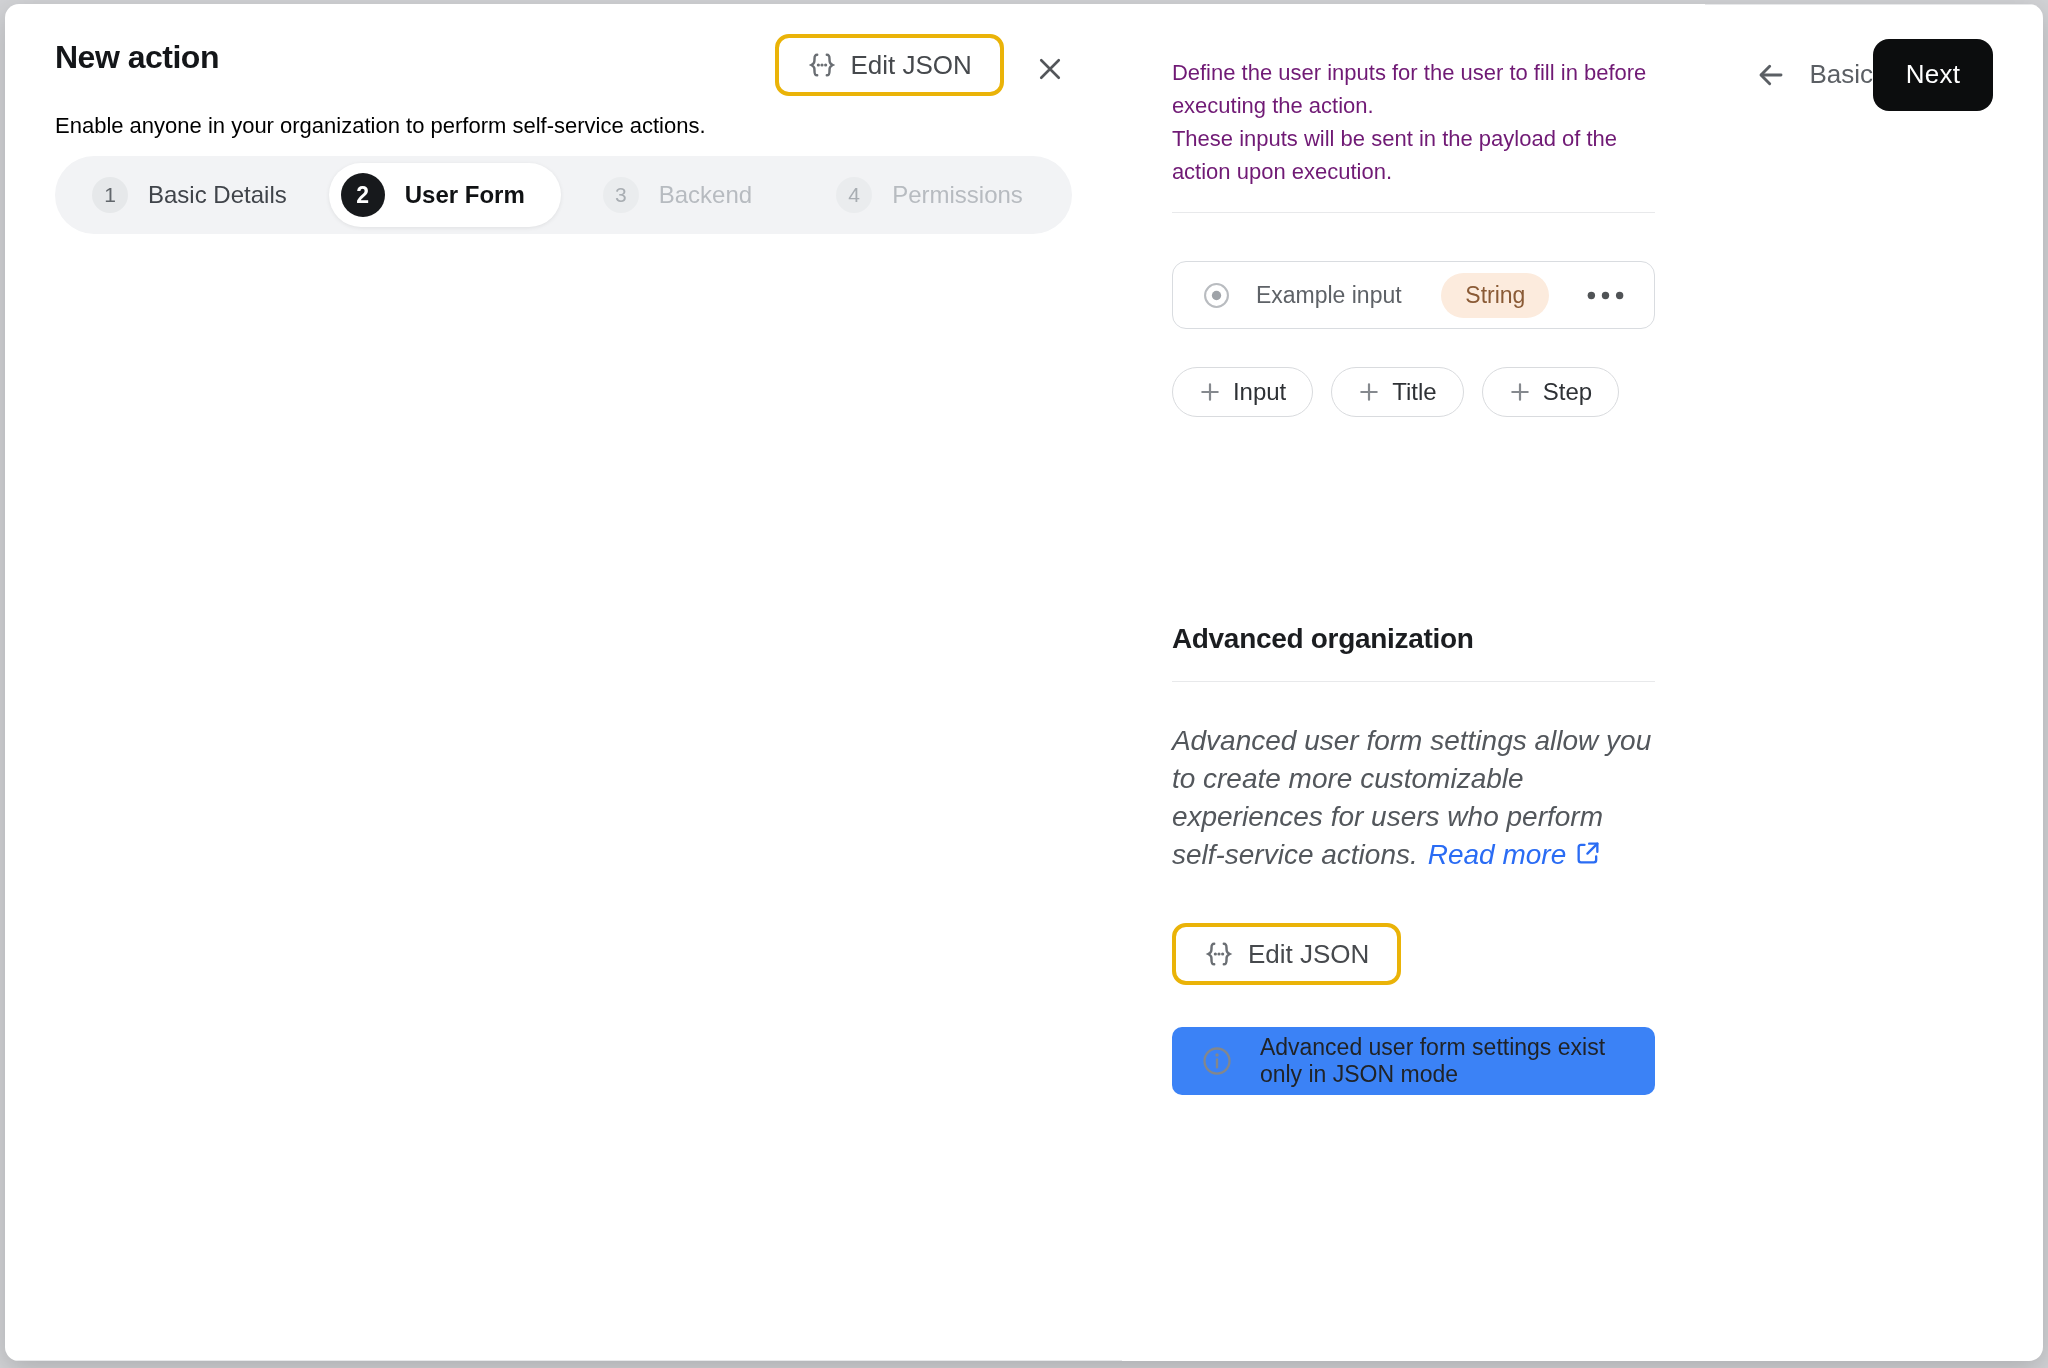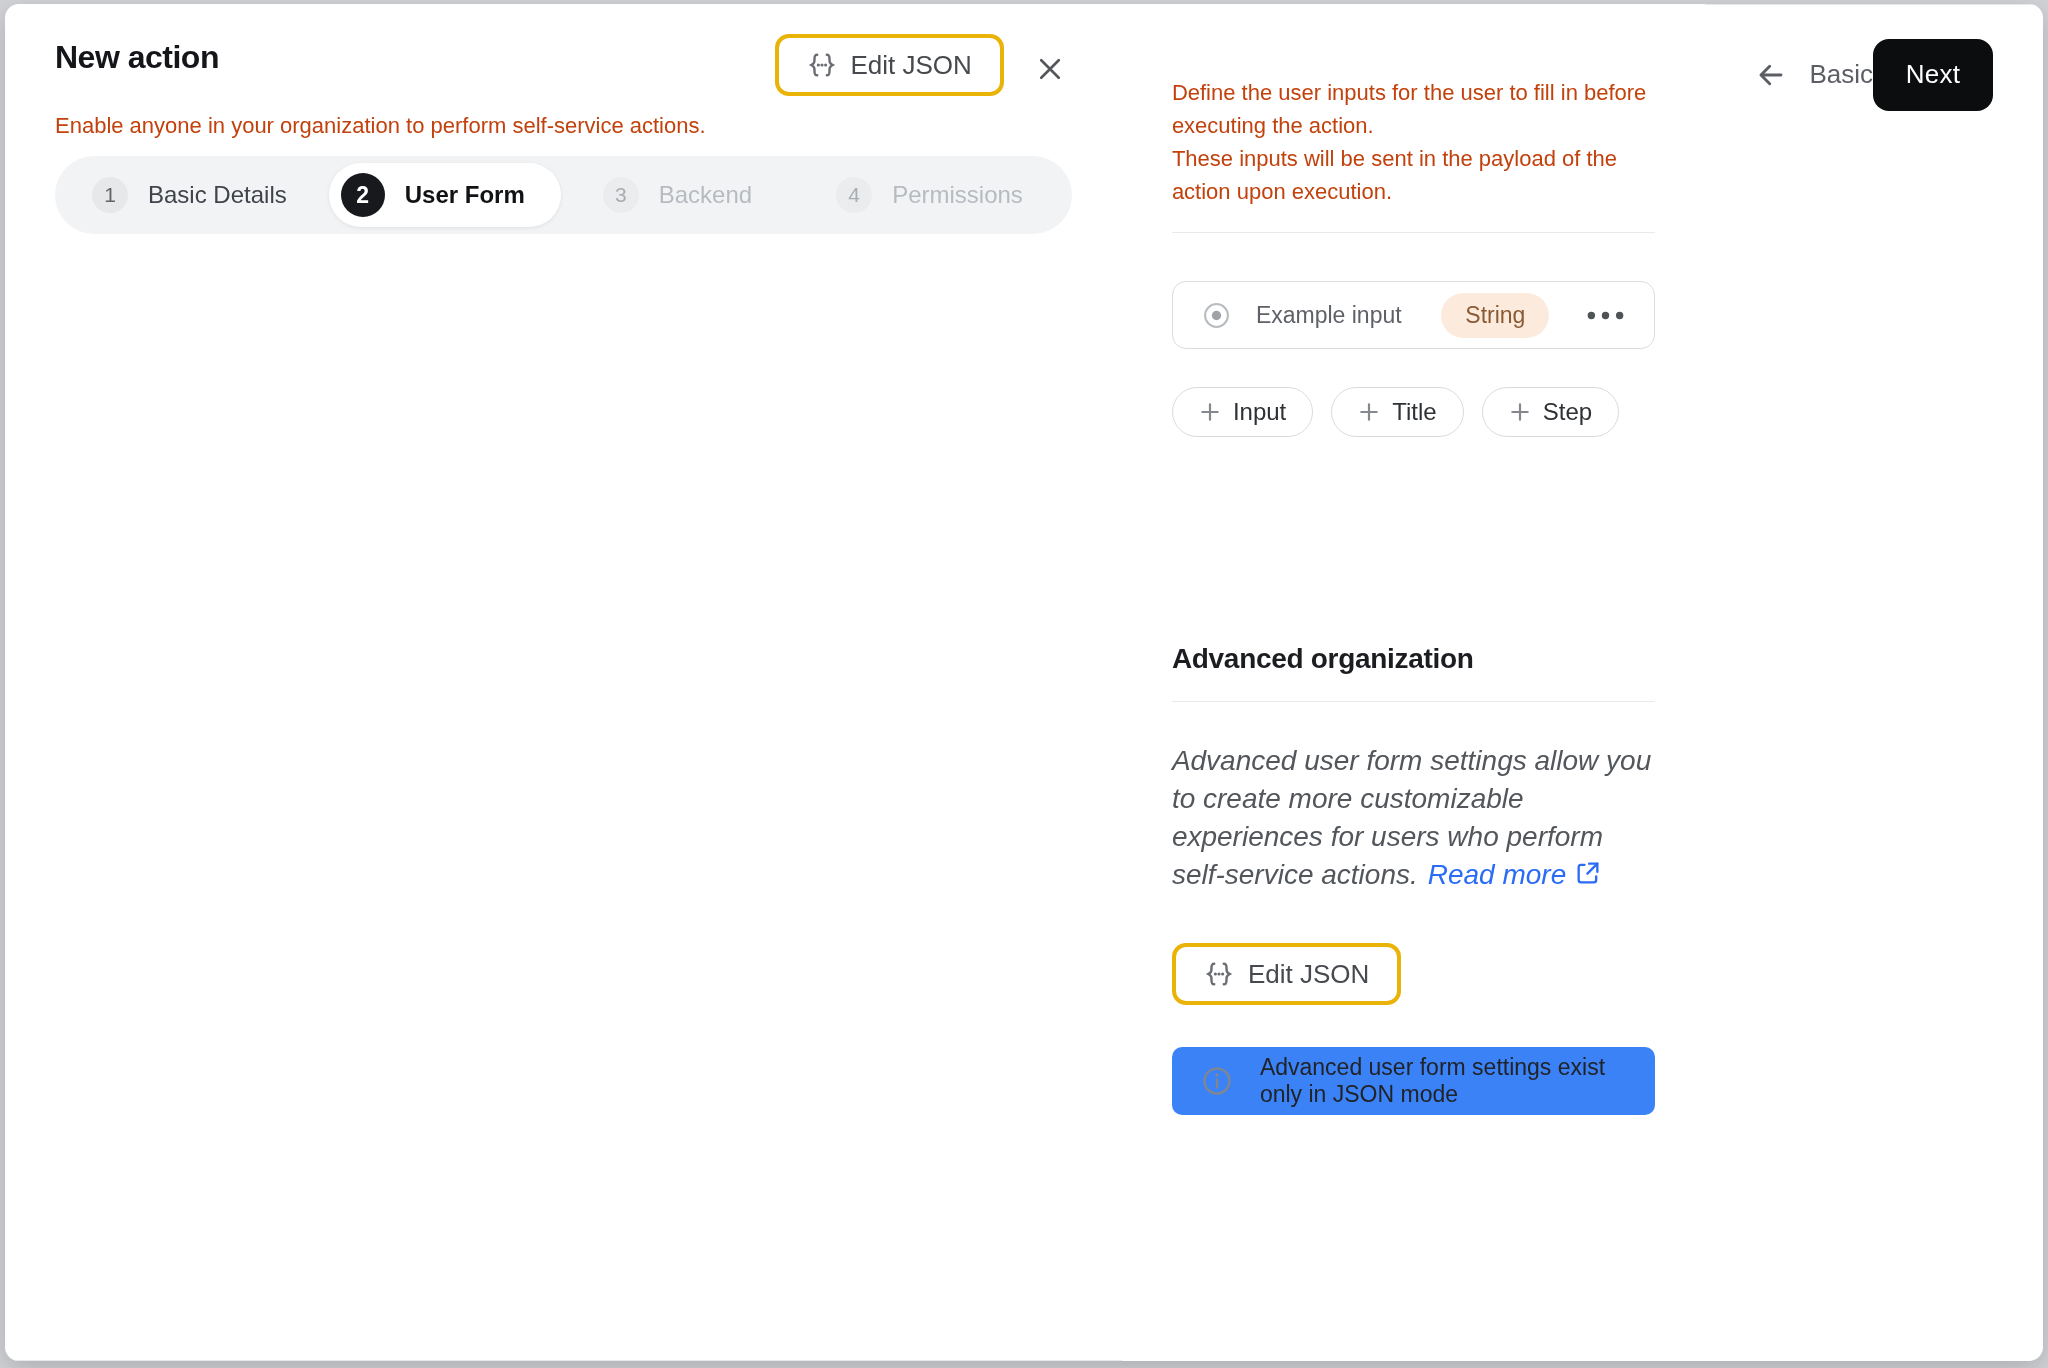--- a/index.html
+++ b/index.html
@@ -18,41 +18,41 @@
   .header-row { display:flex; justify-content:space-between; align-items:flex-start; }
   .page-title { font-size:32px; font-weight:700; letter-spacing:-.5px; color:#141619; line-height:46px; }
   .header-actions { display:flex; align-items:center; gap:24px; }
   .btn-outline {
     display:flex; align-items:center; gap:14px; height:62px; padding:0 28px;
     border:4px solid #eab308; border-radius:14px; background:#fff;
     font-size:26px; color:#46494d; cursor:pointer; white-space:nowrap;
   }
   .icon-btn { width:44px; height:44px; display:flex; align-items:center; justify-content:center;
     background:none; border:none; cursor:pointer; margin-top:8px; }
-  .subtitle { margin-top:14px; font-size:22px; color:#c2410c; line-height:32px; }
+  .subtitle { margin-top:14px; font-size:22px; color:#000000; line-height:32px; }
 
   
   .stepper { margin-top:14px; display:inline-flex; align-items:center;
     background:#f2f3f5; border-radius:44px; padding:7px; height:78px; }
   .step { display:flex; align-items:center; gap:20px; padding:0 42px; height:64px; border-radius:32px; }
   .step:first-child { padding-left:30px; }
   .step-num { width:36px; height:36px; border-radius:50%; display:flex; align-items:center;
     justify-content:center; font-size:21px; }
   .step.visited .step-num { background:#e6e8ea; color:#61666b; }
   .step.visited .step-label { color:#40444a; font-size:24px; }
   .step.upcoming .step-num { background:#eaecee; color:#a8adb2; }
   .step.upcoming .step-label { color:#b7bbc0; font-size:24px; }
   .step.active { background:#ffffff; box-shadow:0 1px 4px rgba(0,0,0,.08); padding:0 36px 0 12px; }
   .step.active .step-num { width:44px; height:44px; background:#17191c; color:#ffffff;
     font-size:23px; font-weight:700; }
   .step.active .step-label { color:#101214; font-size:24px; font-weight:700; }
 
   
   .modal-body { flex:1; padding:0 50px; overflow:hidden; }
-  .form-description { margin-top:72px; font-size:22px; color:#c2410c; line-height:33px; }
+  .form-description { margin-top:52px; font-size:22px; color:#701a75; line-height:33px; }
   .divider { border:none; border-top:1px solid #e8e9eb; margin-top:24px; }
 
   .input-row { margin-top:48px; height:68px; border:1px solid #d9dce0; border-radius:14px;
     display:flex; align-items:center; padding:0 26px 0 30px; gap:26px; background:#fff; }
   .input-row-label { font-size:23px; color:#5e6267; flex:1; }
   .type-badge { background:#fcebdd; color:#8a5a35; font-size:23px; padding:9px 24px;
     border-radius:999px; }
   .row-menu { background:none; border:none; cursor:pointer; padding:6px 4px; margin-left:8px;
     display:flex; align-items:center; }
 

